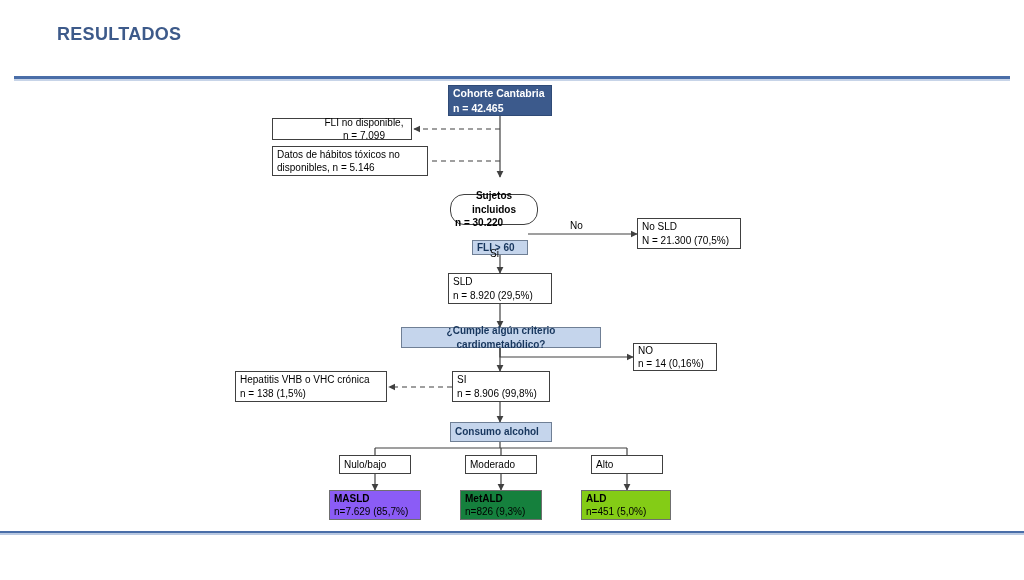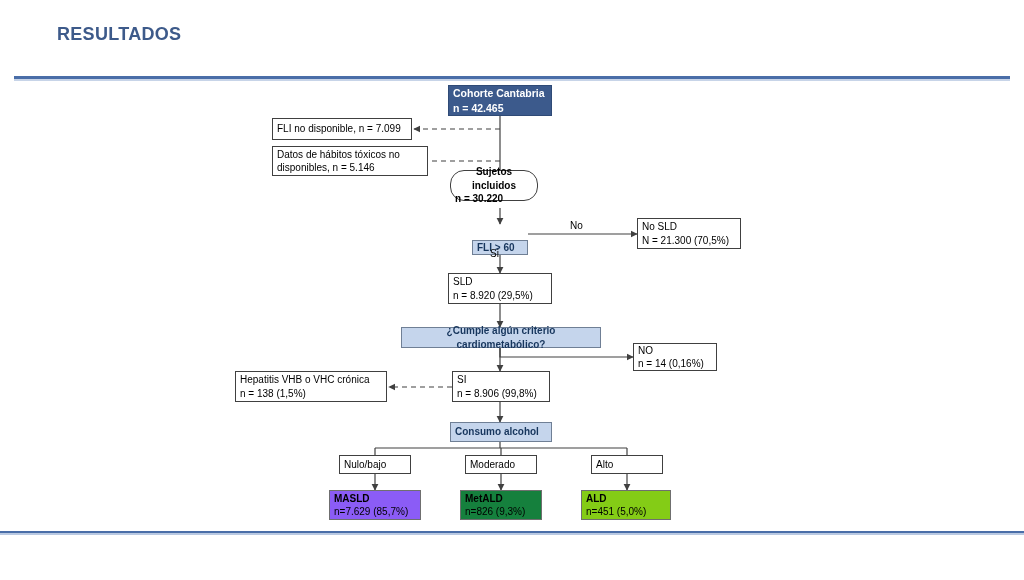--- a/index.html
+++ b/index.html
@@ -118,30 +118,30 @@
       <path d="M501,474 L501,490" marker-end="url(#ah)"></path>
       <path d="M627,474 L627,490" marker-end="url(#ah)"></path>
     </g>
   </svg>
 
   <div class="node dark" style="left: 448px; top: 85px; width: 104px; height: 31px;">
     <span class="l1">Cohorte Cantabria</span>
     <span class="l2">n = 42.465</span>
   </div>
 
-  <div class="node" style="left: 272px; top: 118px; width: 140px; height: 22px;">
+  <div class="node" style="left: 272px; top: 118px; width: 140px; height: 22px; padding-left: 48px;">
     <span class="l1">FLI no disponible, n = 7.099</span>
   </div>
 
   <div class="node" style="left: 272px; top: 146px; width: 156px; height: 30px;">
     <span class="l1">Datos de hábitos tóxicos no</span>
     <span class="l2">disponibles, n = 5.146</span>
   </div>
 
-  <div class="node strongtitle" style="font-weight: bold; left: 450px; top: 170px; width: 88px; height: 31px; border-radius: 14px;">
+  <div class="node strongtitle" style="font-weight: bold; left: 450px; top: 194px; width: 88px; height: 31px; border-radius: 14px;">
     <span class="l1">Sujetos incluidos</span>
     <span class="l2">n = 30.220</span>
   </div>
 
   <div class="node blue" style="left: 472px; top: 240px; width: 56px; height: 15px;">
     <span class="l1">FLI &gt; 60</span>
   </div>
 
   <div class="node" style="left: 637px; top: 218px; width: 104px; height: 31px;">
     <span class="l1">No SLD</span>

